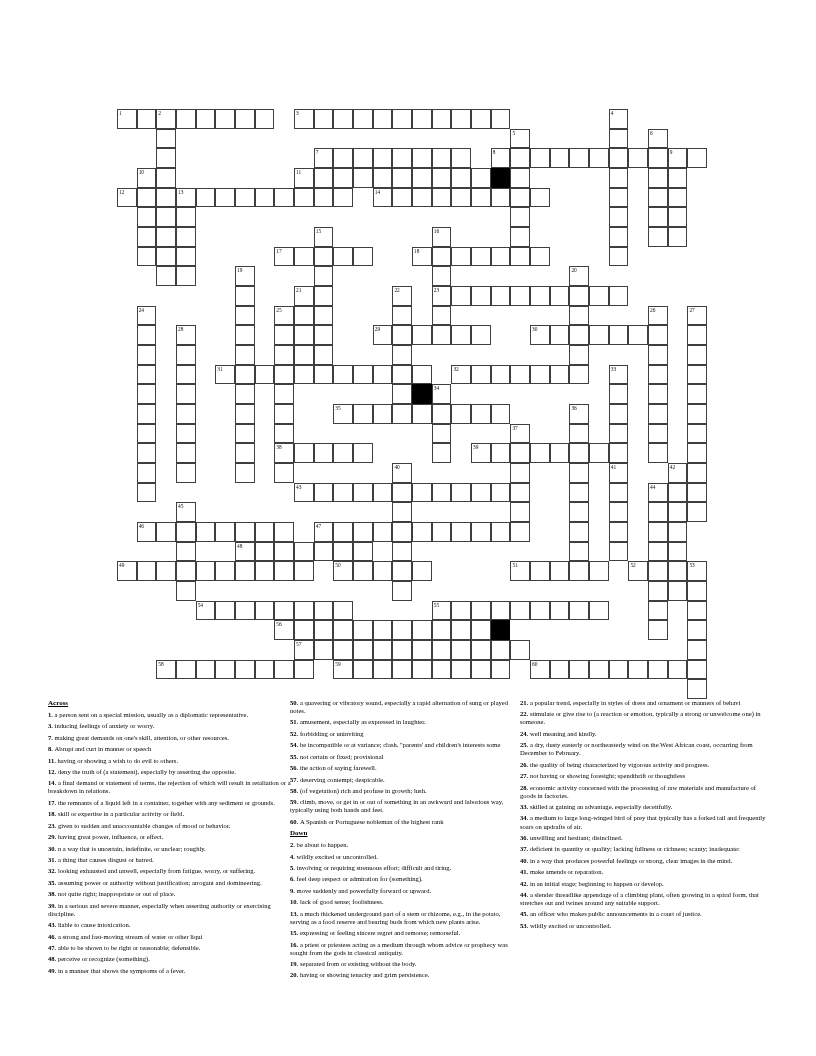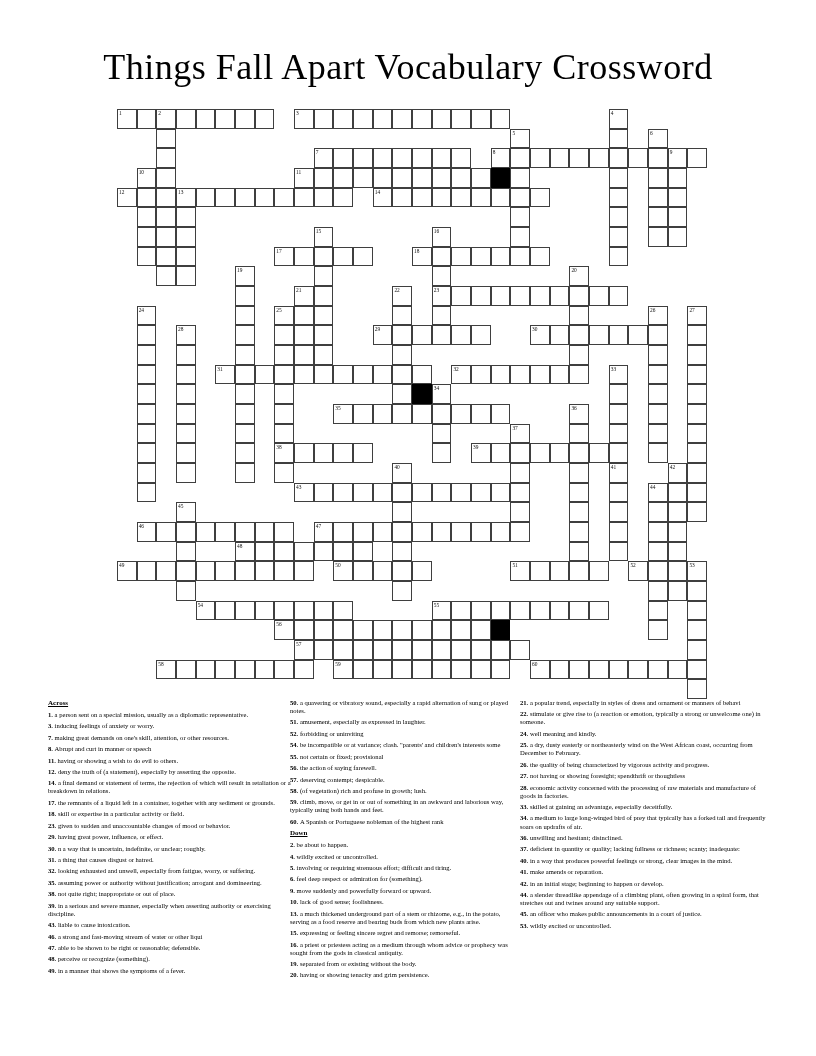--- a/index.html
+++ b/index.html
@@ -18,21 +18,20 @@
   #cluecol2{left:290px;width:230px;}
   #cluecol3{left:520px;width:250px;}
   .clue{margin:0 0 3.4px 0;}
   .clue b{font-weight:700;}
   .cluehead{font-weight:700;text-decoration:underline;font-size:7px;margin:0 0 3.4px 0;}
 </style>
 </head>
 <body>
 
 <div id="page">
-  <div id="title">Things Fall Apart Vocabulary Crossword</div>
   <div id="grid">
       <div class="cell" style="left: 0px; top: 0px;">
         <span class="cellnum">1</span>
       </div>
       <div class="cell" style="left: 19.67px; top: 0px;"></div>
       <div class="cell" style="left: 39.34px; top: 0px;">
         <span class="cellnum">2</span>
       </div>
       <div class="cell" style="left: 59.01px; top: 0px;"></div>
       <div class="cell" style="left: 78.68px; top: 0px;"></div>

